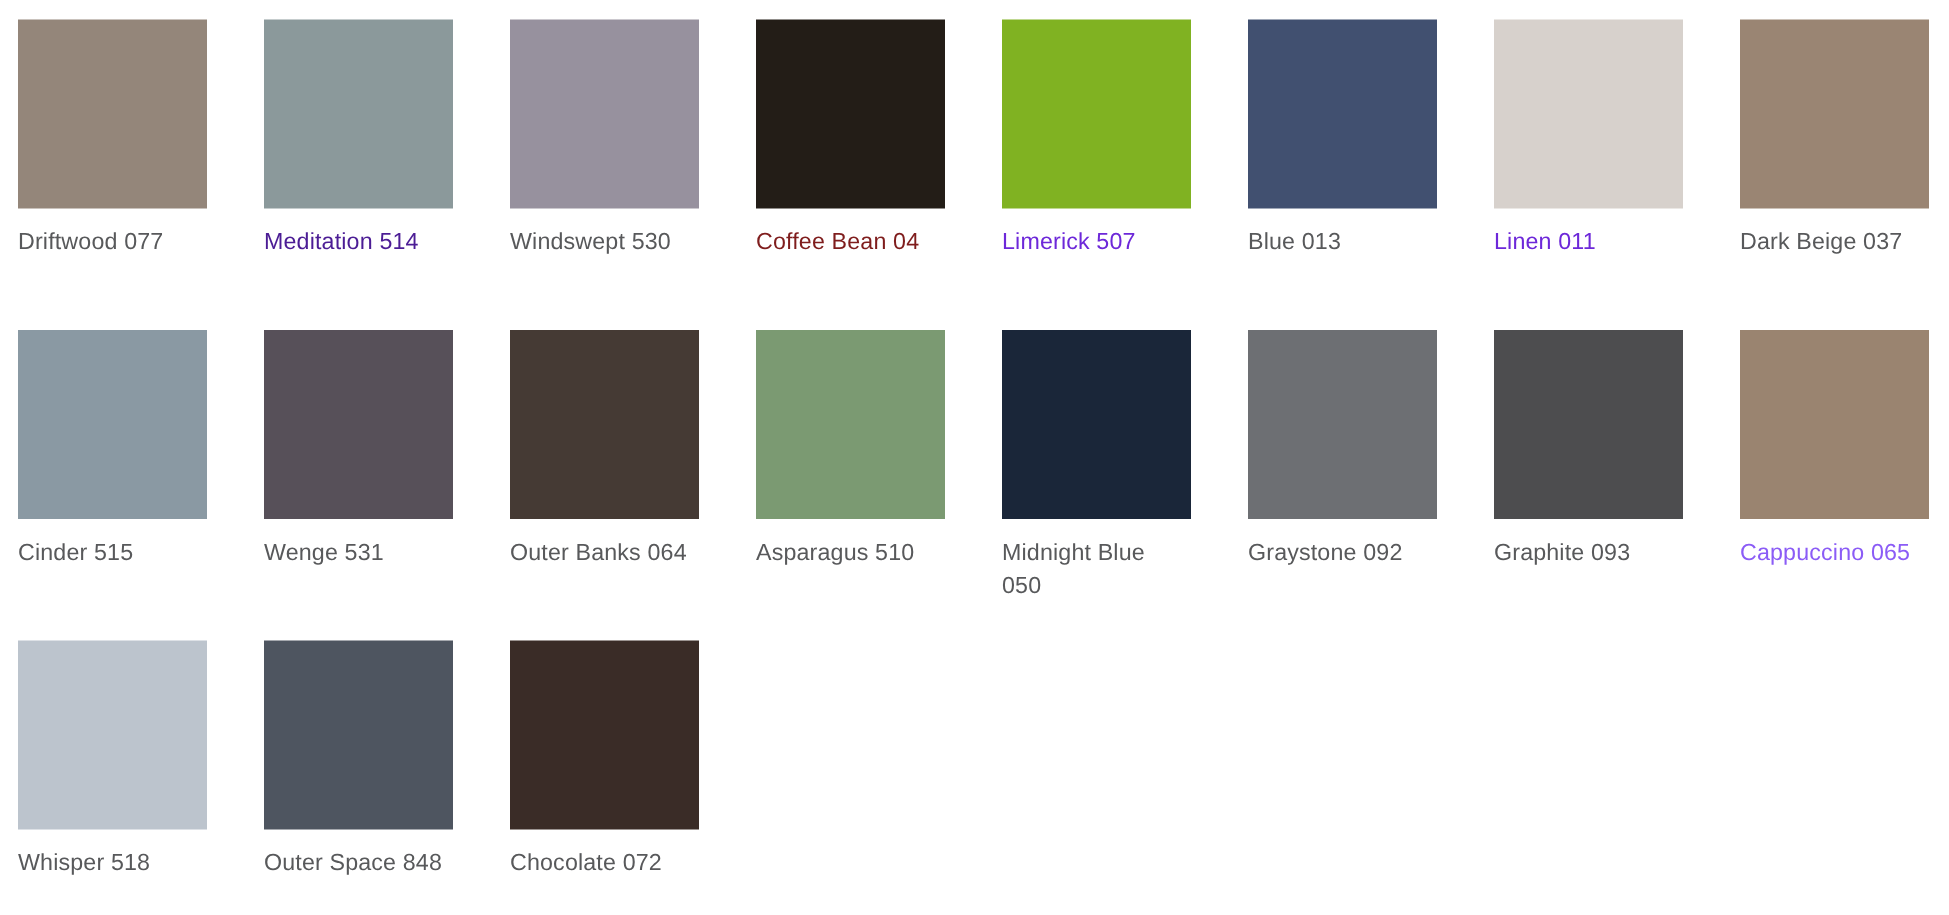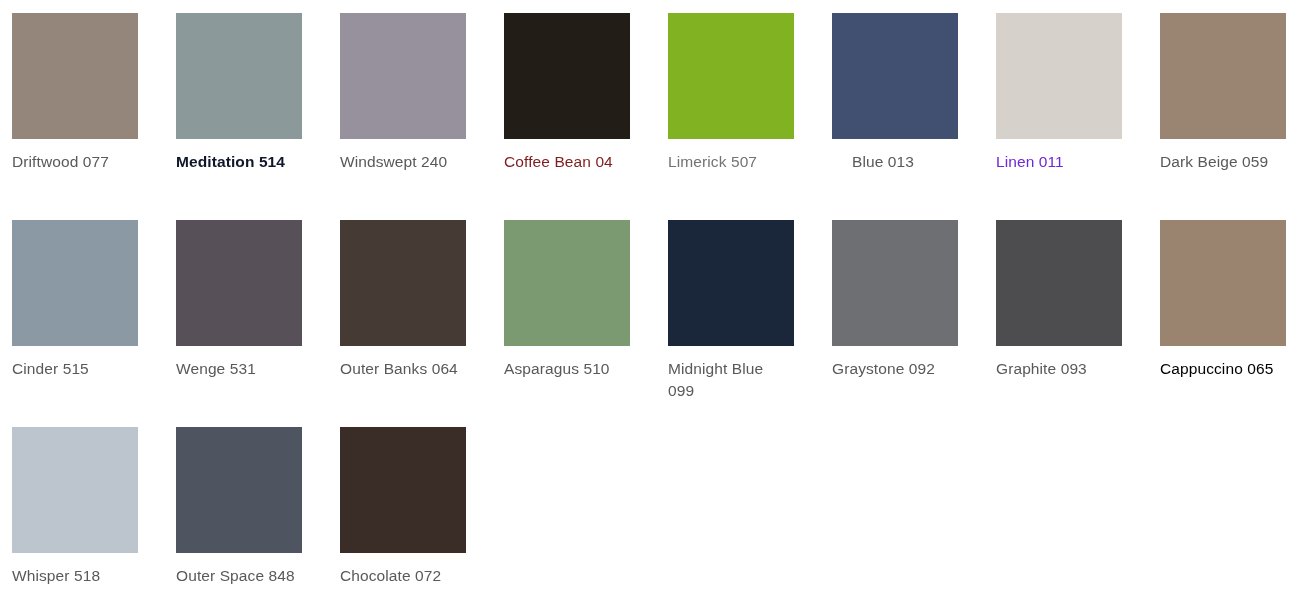--- a/index.html
+++ b/index.html
@@ -58,77 +58,77 @@
 </head>
 <body>
 
 <div id="palette-grid" style="background: rgb(255, 255, 255);">
     <div class="swatch-cell">
       <span class="swatch-chip" style="background-color: rgb(148, 134, 122);"></span>
       <span class="swatch-label" style="color: rgb(88, 89, 91);">Driftwood 077</span>
     </div>
     <div class="swatch-cell">
       <span class="swatch-chip" style="background-color: rgb(139, 153, 155);"></span>
-      <span class="swatch-label" style="color: #0f172a; font-weight: bold;">Meditation 514</span>
+      <span class="swatch-label" style="color: #4c1d95;">Meditation 514</span>
     </div>
     <div class="swatch-cell">
       <span class="swatch-chip" style="background-color: rgb(151, 145, 158);"></span>
-      <span class="swatch-label" style="color: rgb(88, 89, 91);">Windswept 240</span>
+      <span class="swatch-label" style="color: rgb(88, 89, 91);">Windswept 530</span>
     </div>
     <div class="swatch-cell">
       <span class="swatch-chip" style="background-color: rgb(35, 29, 23);"></span>
       <span class="swatch-label" style="color: #7f1d1d;">Coffee Bean 04</span>
     </div>
     <div class="swatch-cell">
       <span class="swatch-chip" style="background-color: rgb(128, 178, 34);"></span>
-      <span class="swatch-label" style="color: #737373;">Limerick 507</span>
+      <span class="swatch-label" style="color: #6d28d9;">Limerick 507</span>
     </div>
     <div class="swatch-cell">
       <span class="swatch-chip" style="background-color: rgb(65, 80, 112);"></span>
-      <span class="swatch-label" style="color: rgb(88, 89, 91); margin-left: 20px;">Blue 013</span>
+      <span class="swatch-label" style="color: rgb(88, 89, 91);">Blue 013</span>
     </div>
     <div class="swatch-cell">
       <span class="swatch-chip" style="background-color: rgb(215, 209, 204);"></span>
       <span class="swatch-label" style="color: #6d28d9;">Linen 011</span>
     </div>
     <div class="swatch-cell">
       <span class="swatch-chip" style="background-color: rgb(154, 133, 115);"></span>
-      <span class="swatch-label" style="color: rgb(88, 89, 91);">Dark Beige 059</span>
+      <span class="swatch-label" style="color: rgb(88, 89, 91);">Dark Beige 037</span>
     </div>
     <div class="swatch-cell">
       <span class="swatch-chip" style="background-color: rgb(138, 153, 163);"></span>
       <span class="swatch-label" style="color: rgb(88, 89, 91);">Cinder 515</span>
     </div>
     <div class="swatch-cell">
       <span class="swatch-chip" style="background-color: rgb(87, 80, 89);"></span>
       <span class="swatch-label" style="color: rgb(88, 89, 91);">Wenge 531</span>
     </div>
     <div class="swatch-cell">
       <span class="swatch-chip" style="background-color: rgb(69, 58, 52);"></span>
       <span class="swatch-label" style="color: rgb(88, 89, 91);">Outer Banks 064</span>
     </div>
     <div class="swatch-cell">
       <span class="swatch-chip" style="background-color: rgb(123, 154, 114);"></span>
       <span class="swatch-label" style="color: rgb(88, 89, 91);">Asparagus 510</span>
     </div>
     <div class="swatch-cell">
       <span class="swatch-chip" style="background-color: rgb(26, 38, 57);"></span>
-      <span class="swatch-label" style="color: rgb(88, 89, 91);">Midnight Blue 099</span>
+      <span class="swatch-label" style="color: rgb(88, 89, 91);">Midnight Blue 050</span>
     </div>
     <div class="swatch-cell">
       <span class="swatch-chip" style="background-color: rgb(109, 111, 115);"></span>
       <span class="swatch-label" style="color: rgb(88, 89, 91);">Graystone 092</span>
     </div>
     <div class="swatch-cell">
       <span class="swatch-chip" style="background-color: rgb(77, 77, 79);"></span>
       <span class="swatch-label" style="color: rgb(88, 89, 91);">Graphite 093</span>
     </div>
     <div class="swatch-cell">
       <span class="swatch-chip" style="background-color: rgb(154, 132, 112);"></span>
-      <span class="swatch-label" style="color: #000000;">Cappuccino 065</span>
+      <span class="swatch-label" style="color: #8b5cf6;">Cappuccino 065</span>
     </div>
     <div class="swatch-cell">
       <span class="swatch-chip" style="background-color: rgb(188, 196, 205);"></span>
       <span class="swatch-label" style="color: rgb(88, 89, 91);">Whisper 518</span>
     </div>
     <div class="swatch-cell">
       <span class="swatch-chip" style="background-color: rgb(78, 85, 96);"></span>
       <span class="swatch-label" style="color: rgb(88, 89, 91);">Outer Space 848</span>
     </div>
     <div class="swatch-cell">

